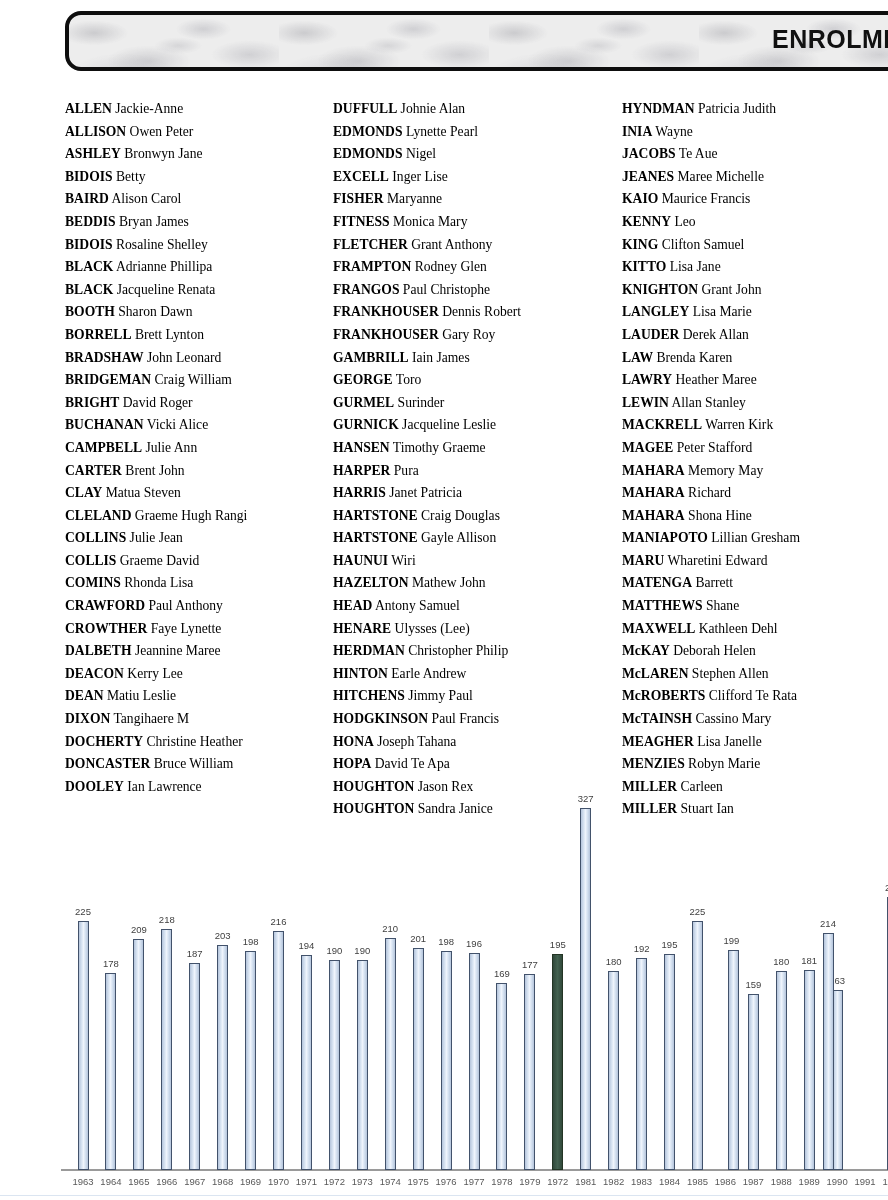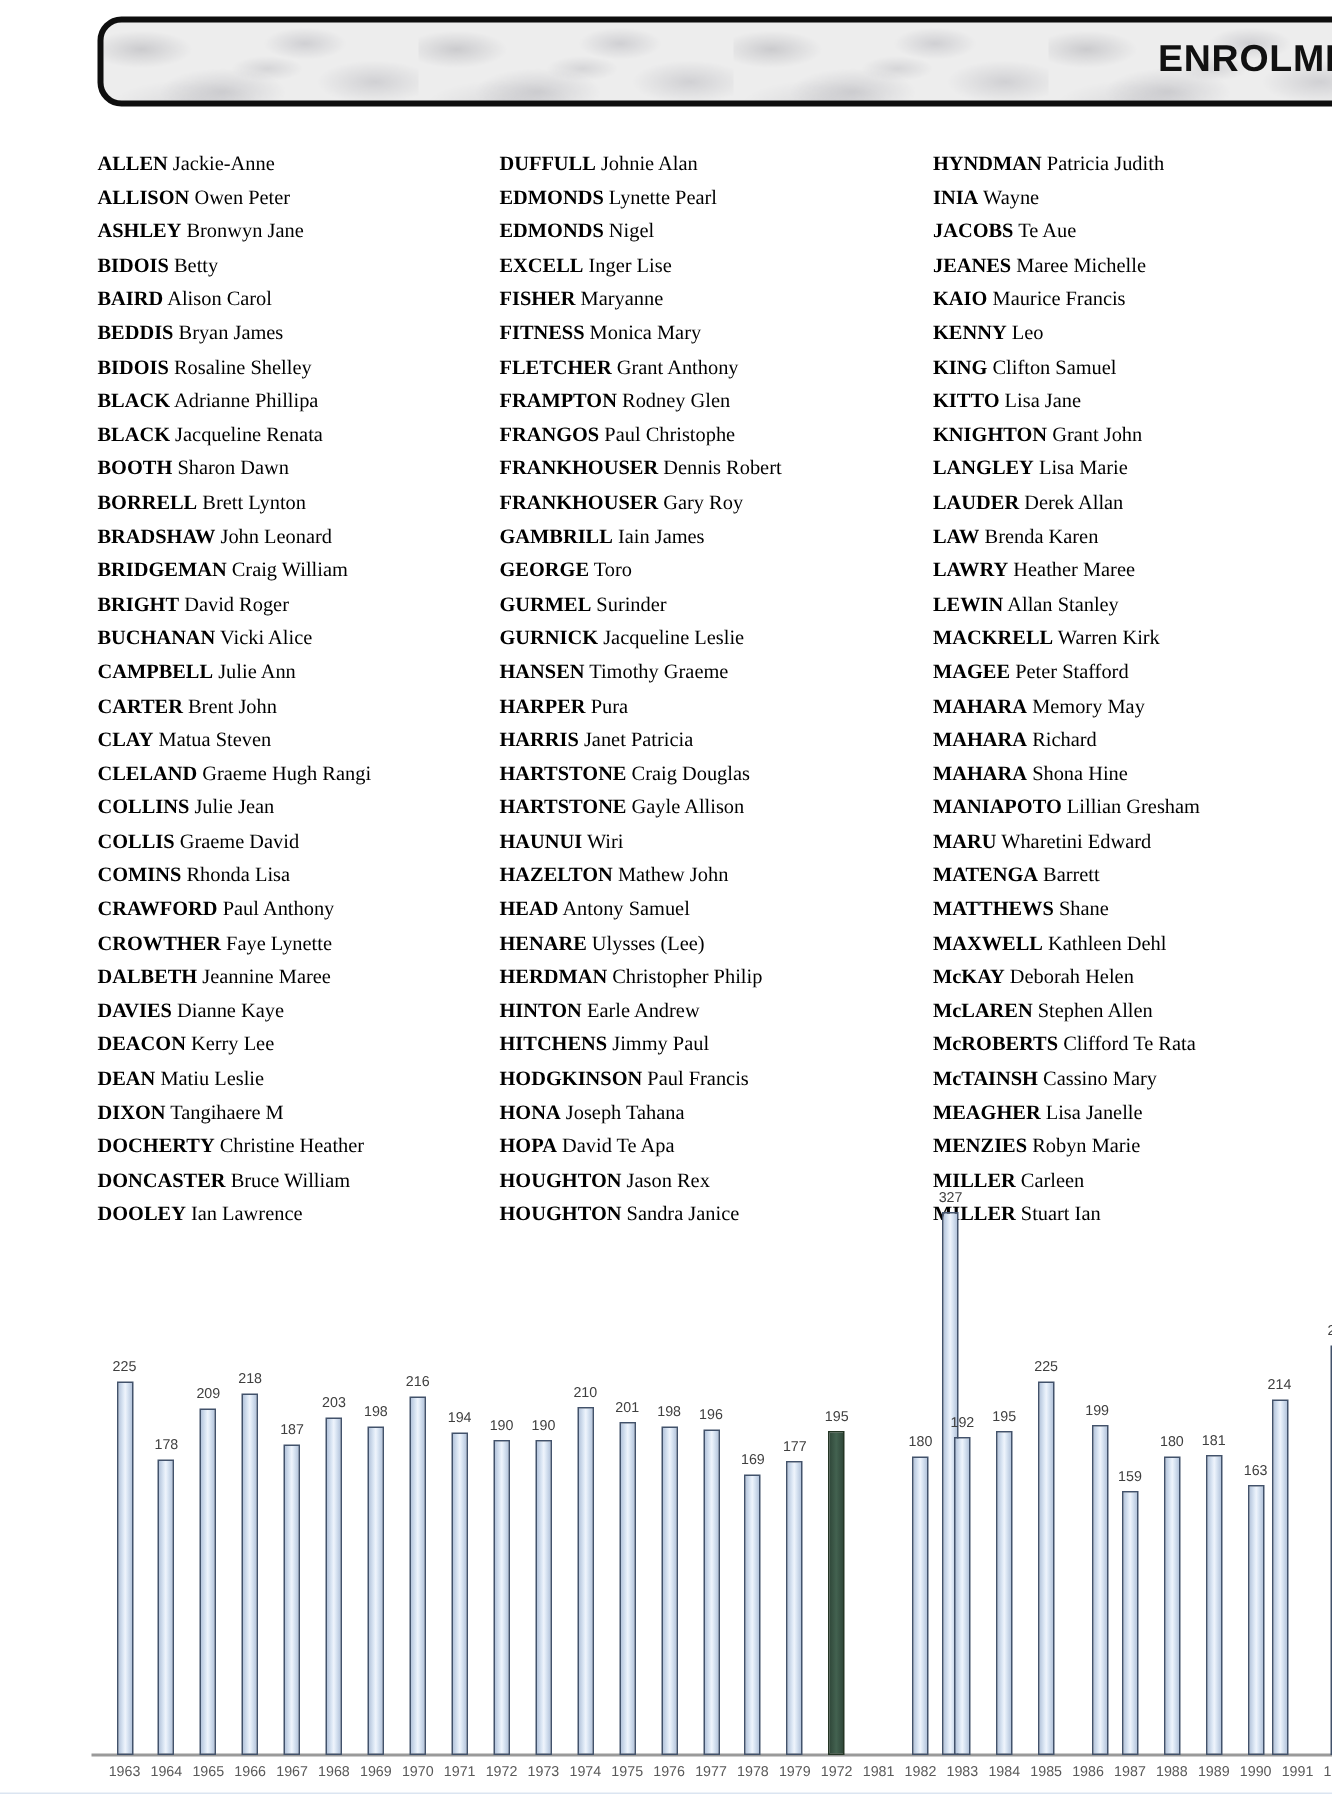--- a/index.html
+++ b/index.html
@@ -68,21 +68,20 @@
       <div class="name-line"><span class="surname">CAMPBELL</span><span> Julie Ann</span></div>
       <div class="name-line"><span class="surname">CARTER</span><span> Brent John</span></div>
       <div class="name-line"><span class="surname">CLAY</span><span> Matua Steven</span></div>
       <div class="name-line"><span class="surname">CLELAND</span><span> Graeme Hugh Rangi</span></div>
       <div class="name-line"><span class="surname">COLLINS</span><span> Julie Jean</span></div>
       <div class="name-line"><span class="surname">COLLIS</span><span> Graeme David</span></div>
       <div class="name-line"><span class="surname">COMINS</span><span> Rhonda Lisa</span></div>
       <div class="name-line"><span class="surname">CRAWFORD</span><span> Paul Anthony</span></div>
       <div class="name-line"><span class="surname">CROWTHER</span><span> Faye Lynette</span></div>
       <div class="name-line"><span class="surname">DALBETH</span><span> Jeannine Maree</span></div>
-      <div class="name-line"><span class="surname">DAVIES</span><span> Dianne Kaye</span></div>
       <div class="name-line"><span class="surname">DEACON</span><span> Kerry Lee</span></div>
       <div class="name-line"><span class="surname">DEAN</span><span> Matiu Leslie</span></div>
       <div class="name-line"><span class="surname">DIXON</span><span> Tangihaere M</span></div>
       <div class="name-line"><span class="surname">DOCHERTY</span><span> Christine Heather</span></div>
       <div class="name-line"><span class="surname">DONCASTER</span><span> Bruce William</span></div>
       <div class="name-line"><span class="surname">DOOLEY</span><span> Ian Lawrence</span></div>
     </div>
   <div class="col" id="col2">
       <div class="name-line"><span class="surname">DUFFULL</span><span> Johnie Alan</span></div>
       <div class="name-line"><span class="surname">EDMONDS</span><span> Lynette Pearl</span></div>
@@ -238,21 +237,21 @@
       <div class="slot" style="left: 515.88px;">
         <div class="val-label">177</div>
         <div class="bar" style="height: 196px;"></div>
       </div>
       <div class="year-label" style="left: 515.88px;">1979</div>
       <div class="slot" style="left: 543.81px;">
         <div class="val-label">195</div>
         <div class="bar highlight" style="height: 216px;"></div>
       </div>
       <div class="year-label" style="left: 543.81px;">1972</div>
-      <div class="slot" style="left: 571.74px; margin-left: 48px;">
+      <div class="slot" style="left: 571.74px;">
         <div class="val-label">327</div>
         <div class="bar" style="height: 362px;"></div>
       </div>
       <div class="year-label" style="left: 571.74px;">1981</div>
       <div class="slot" style="left: 599.67px;">
         <div class="val-label">180</div>
         <div class="bar" style="height: 199px;"></div>
       </div>
       <div class="year-label" style="left: 599.67px;">1982</div>
       <div class="slot" style="left: 627.6px;">
@@ -288,21 +287,21 @@
       <div class="slot" style="left: 795.18px;">
         <div class="val-label">181</div>
         <div class="bar" style="height: 200px;"></div>
       </div>
       <div class="year-label" style="left: 795.18px;">1989</div>
       <div class="slot" style="left: 823.11px;">
         <div class="val-label">163</div>
         <div class="bar" style="height: 180px;"></div>
       </div>
       <div class="year-label" style="left: 823.11px;">1990</div>
-      <div class="slot" style="left: 839px;">
+      <div class="slot" style="left: 814px;">
         <div class="val-label">214</div>
         <div class="bar" style="height: 237px;"></div>
       </div>
       <div class="year-label" style="left: 851.04px;">1991</div>
       <div class="slot" style="left: 878.97px;">
         <div class="val-label">247</div>
         <div class="bar" style="height: 273px;"></div>
       </div>
       <div class="year-label" style="left: 878.97px;">1992</div>
     </div>

